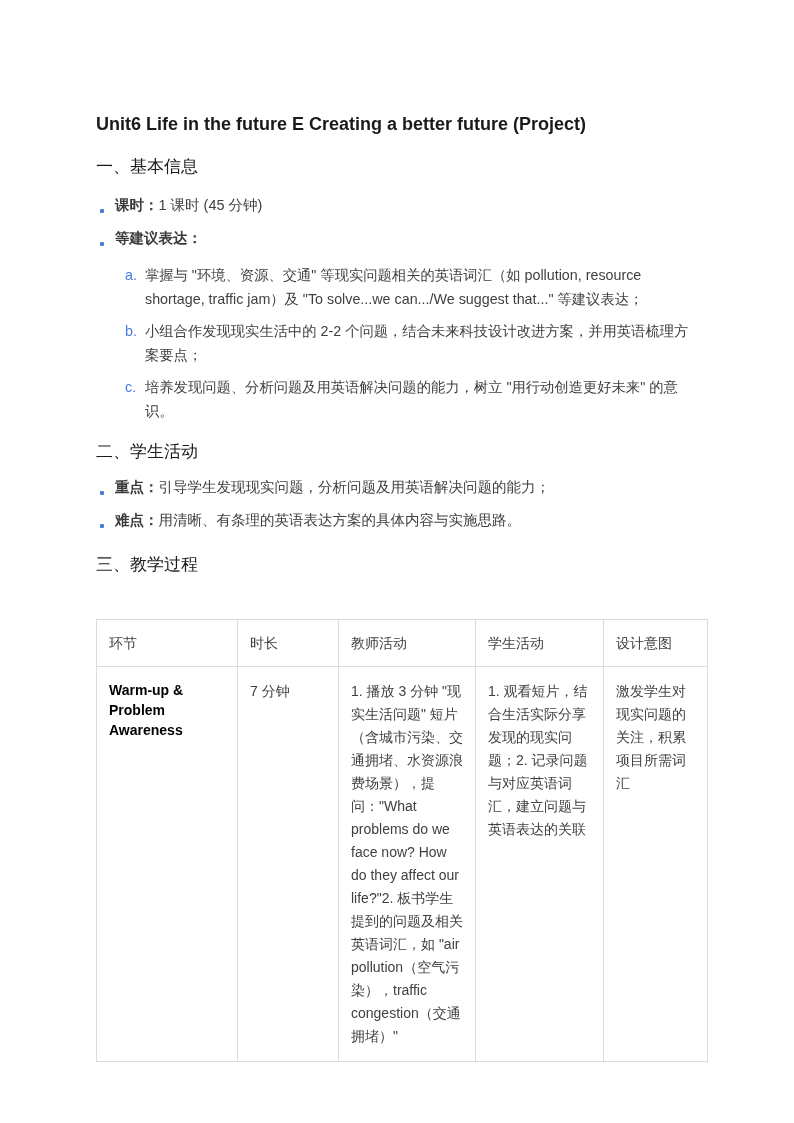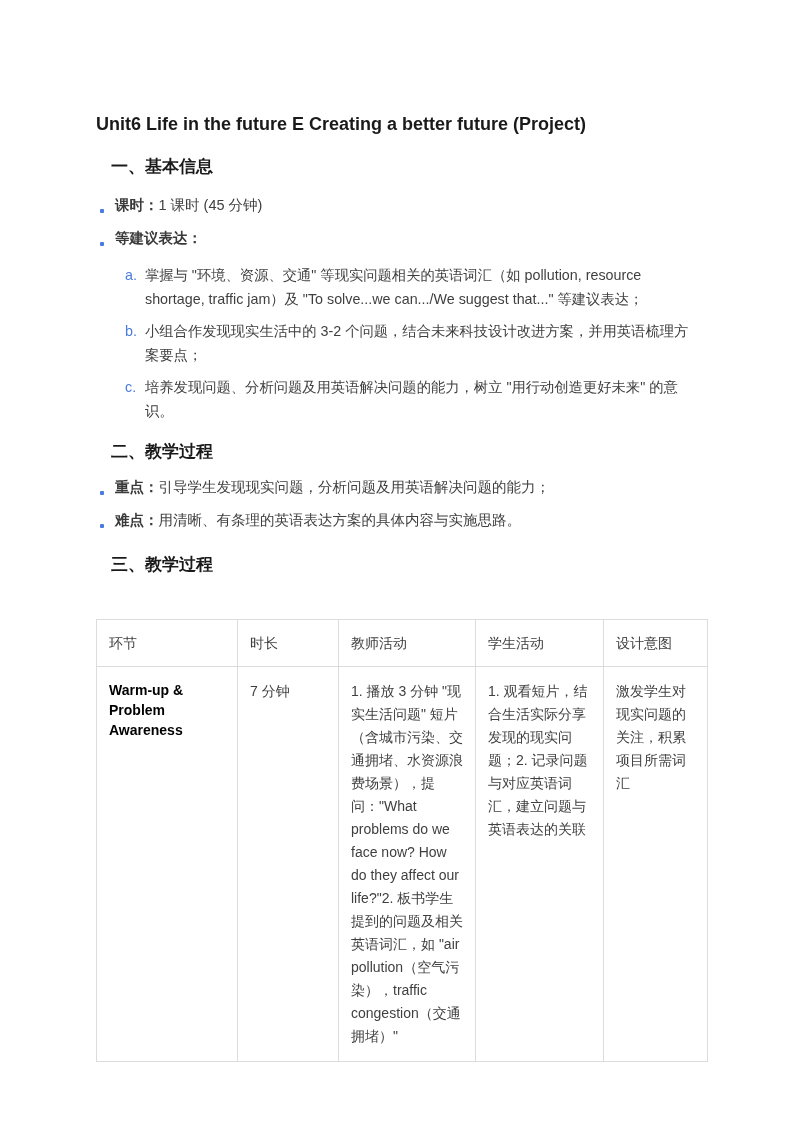--- a/index.html
+++ b/index.html
@@ -12,22 +12,22 @@
   .page {
     box-sizing: border-box;
     width: 794px; height: 816px;
     padding: 113px 96px 2px 96px;
   }
   .doc-title {
     font-size: 18px; line-height: 22px; font-weight: bold;
     color: #1a1a1a; margin: 0 0 21px 0;
   }
   .section-heading {
-    font-size: 17px; line-height: 22px; font-weight: bold;
-    color: #1a1a1a; margin: 15px;
+    font-size: 17px; line-height: 22px; font-weight: normal;
+    color: #1a1a1a; margin: 0;
   }
   .section-heading.h-basic { margin-bottom: 19px; }
   .section-heading.h-key { margin-top: 18px; margin-bottom: 16px; }
   .section-heading.h-process { margin-top: 26px; margin-bottom: 0; }
   .bullet-item {
     display: flex; align-items: flex-end;
     font-size: 14.5px; line-height: 16px;
     margin: 0 0 17px 0;
   }
   .bullet-dot {
@@ -82,29 +82,29 @@
     <span class="bullet-label">等建议表达：</span>
   </div>
 
   <div class="sub-list">
     <div class="sub-item">
       <span class="sub-marker">a.</span>
       <p class="sub-text">掌握与 "环境、资源、交通" 等现实问题相关的英语词汇（如 pollution, resource shortage, traffic jam）及 "To solve...we can.../We suggest that..." 等建议表达；</p>
     </div>
     <div class="sub-item">
       <span class="sub-marker">b.</span>
-      <p class="sub-text">小组合作发现现实生活中的 3-2 个问题，结合未来科技设计改进方案，并用英语梳理方案要点；</p>
+      <p class="sub-text">小组合作发现现实生活中的 2-2 个问题，结合未来科技设计改进方案，并用英语梳理方案要点；</p>
     </div>
     <div class="sub-item">
       <span class="sub-marker">c.</span>
       <p class="sub-text">培养发现问题、分析问题及用英语解决问题的能力，树立 "用行动创造更好未来" 的意识。</p>
     </div>
   </div>
 
-  <h2 class="section-heading h-key">二、教学过程</h2>
+  <h2 class="section-heading h-key">二、学生活动</h2>
 
   <div class="key-list">
     <div class="bullet-item">
       <span class="bullet-dot"></span>
       <span>
         <span class="bullet-label">重点：</span><span class="bullet-text">引导学生发现现实问题，分析问题及用英语解决问题的能力；</span>
       </span>
     </div>
     <div class="bullet-item">
       <span class="bullet-dot"></span>

